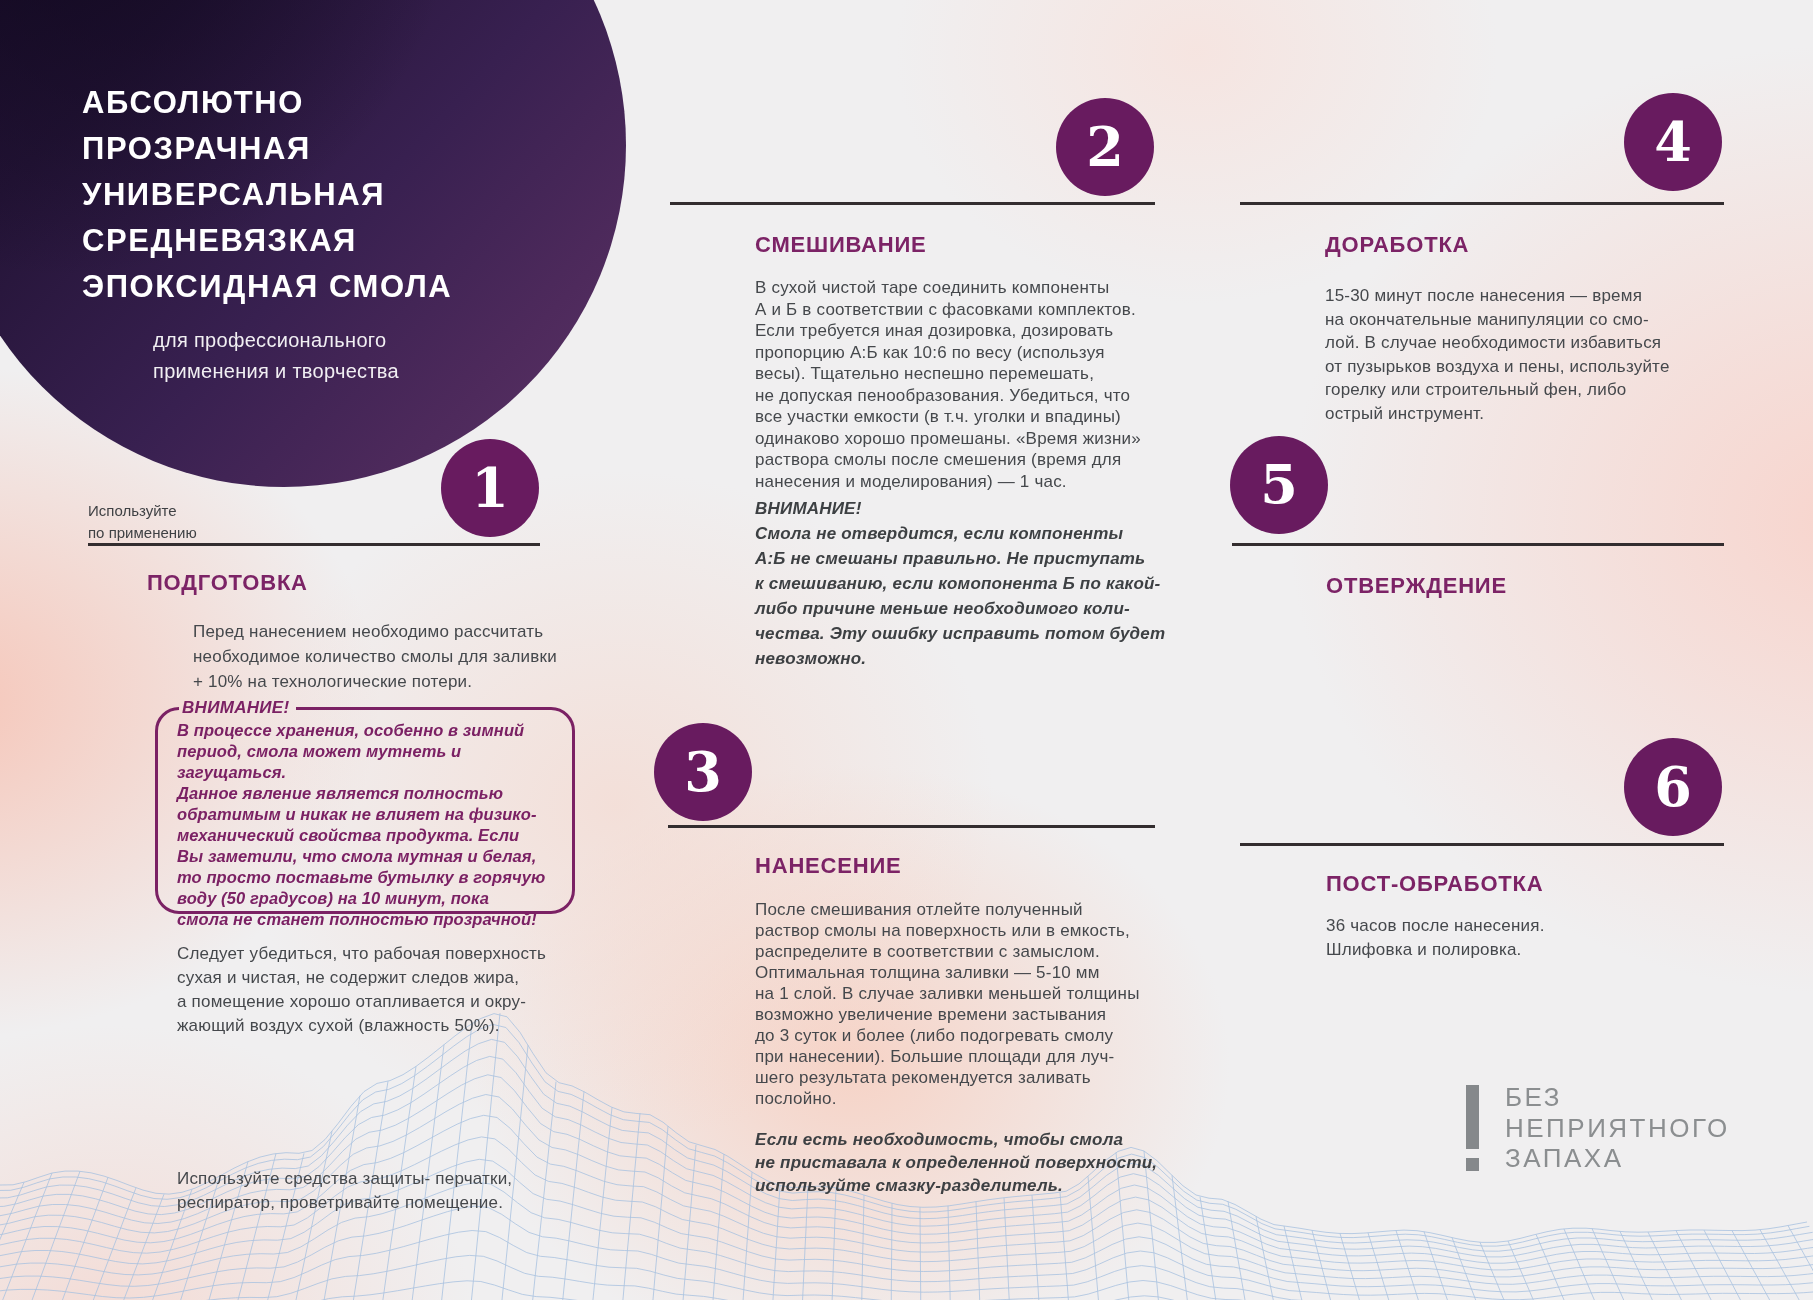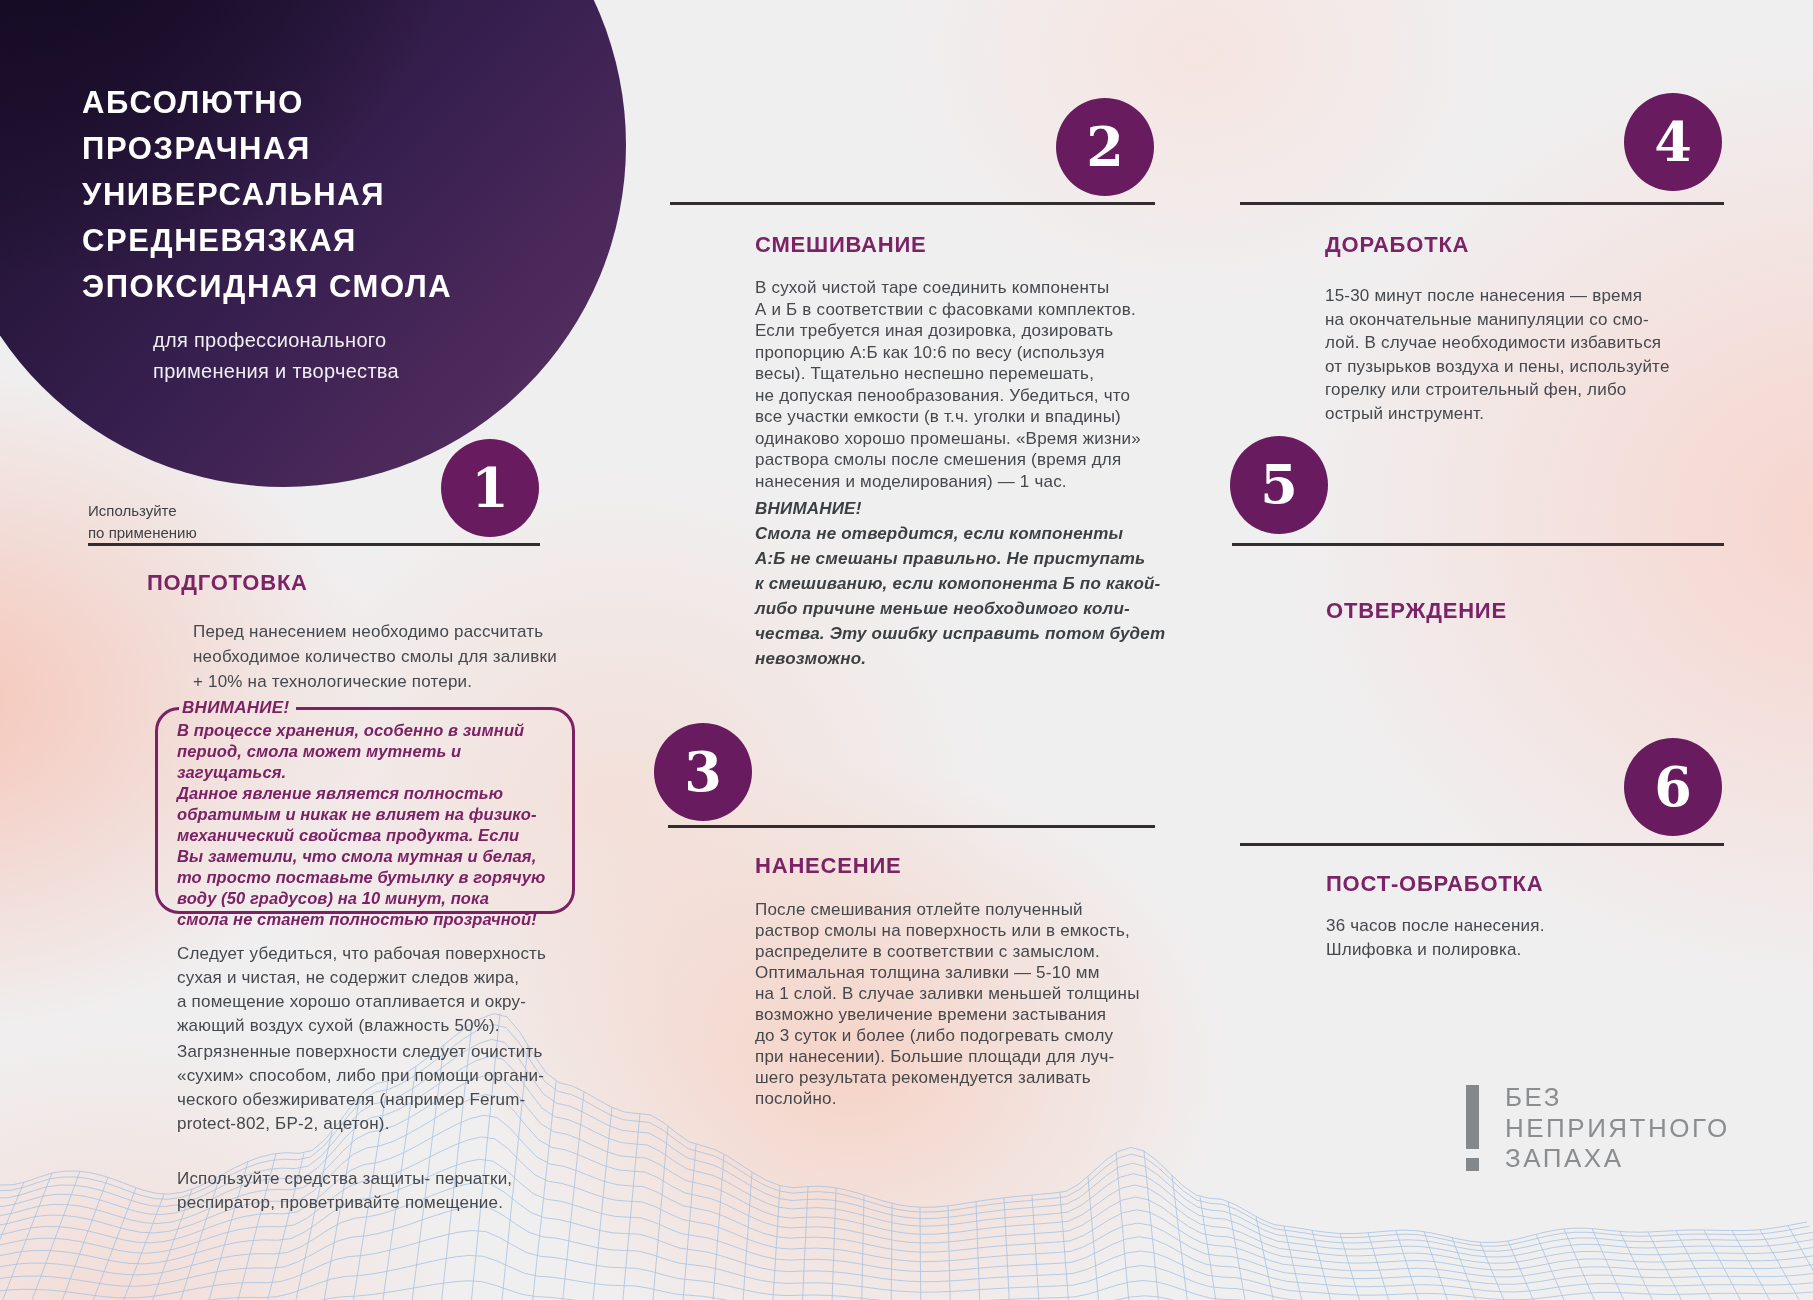--- a/index.html
+++ b/index.html
@@ -47,21 +47,21 @@
   .num{
     position:absolute;width:98px;height:98px;border-radius:50%;background:#681b5f;
     color:#fff;display:flex;align-items:center;justify-content:center;
     font-family:"DejaVu Serif",serif;font-weight:700;font-size:54px;
   }
   .n1{left:441px;top:439px;} .n2{left:1056px;top:98px;} .n3{left:654px;top:723px;}
   .n4{left:1624px;top:93px;} .n5{left:1230px;top:436px;} .n6{left:1624px;top:738px;}
 
   .h{position:absolute;font-size:22px;font-weight:700;color:#7c2366;letter-spacing:0.8px;}
   .h1{left:147px;top:570px;} .h2{left:755px;top:232px;} .h3{left:755px;top:853px;}
-  .h4{left:1325px;top:232px;} .h5{left:1326px;top:573px;margin-top:25px;} .h6{left:1326px;top:871px;}
+  .h4{left:1325px;top:232px;} .h5{left:1326px;top:573px;} .h6{left:1326px;top:871px;}
 
   .body{position:absolute;font-size:17px;color:#45484c;letter-spacing:0.2px;}
   .b-intro{left:193px;top:619px;width:460px;line-height:25px;}
   .b-surface{left:177px;top:942px;width:470px;line-height:24px;}
   .b-clean{left:177px;top:1040px;width:470px;line-height:24px;}
   .b-safety{left:177px;top:1138px;width:470px;line-height:24px;margin-top:29px;}
   .b2{left:755px;top:277px;width:445px;line-height:21.5px;}
   .w2{left:755px;top:496px;width:445px;line-height:25px;font-style:italic;font-weight:700;color:#3d4043;}
   .b3{left:755px;top:899px;width:445px;line-height:21px;}
   .w3{left:755px;top:1128px;width:445px;line-height:23px;font-style:italic;font-weight:700;color:#3d4043;}
@@ -154,24 +154,20 @@
 Вы заметили, что смола мутная и белая,
 то просто поставьте бутылку в горячую
 воду (50 градусов) на 10 минут, пока
 смола не станет полностью прозрачной!</div>
     </fieldset>
 
     <div class="abs pre body b-surface">Следует убедиться, что рабочая поверхность
 сухая и чистая, не содержит следов жира,
 а помещение хорошо отапливается и окру-
 жающий воздух сухой (влажность 50%).</div>
-    <div class="abs pre body b-clean">Загрязненные поверхности следует очистить
-«сухим» способом, либо при помощи органи-
-ческого обезжиривателя (например Ferum-
-protect-802, БР-2, ацетон).</div>
     <div class="abs pre body b-safety">Используйте средства защиты- перчатки,
 респиратор, проветривайте помещение.</div>
 
     <div class="h h2">СМЕШИВАНИЕ</div>
     <div class="abs pre body b2">В сухой чистой таре соединить компоненты
 А и Б в соответствии с фасовками комплектов.
 Если требуется иная дозировка, дозировать
 пропорцию А:Б как 10:6 по весу (используя
 весы). Тщательно неспешно перемешать,
 не допуская пенообразования. Убедиться, что
@@ -191,20 +187,23 @@
     <div class="abs pre body b3">После смешивания отлейте полученный
 раствор смолы на поверхность или в емкость,
 распределите в соответствии с замыслом.
 Оптимальная толщина заливки — 5-10 мм
 на 1 слой. В случае заливки меньшей толщины
 возможно увеличение времени застывания
 до 3 суток и более (либо подогревать смолу
 при нанесении). Большие площади для луч-
 шего результата рекомендуется заливать
 послойно.</div>
+    <div class="abs pre body w3">Если есть необходимость, чтобы смола
+не приставала к определенной поверхности,
+используйте смазку-разделитель.</div>
 
     <div class="h h4">ДОРАБОТКА</div>
     <div class="abs pre body b4">15-30 минут после нанесения — время
 на окончательные манипуляции со смо-
 лой. В случае необходимости избавиться
 от пузырьков воздуха и пены, используйте
 горелку или строительный фен, либо
 острый инструмент.</div>
 
     <div class="h h5">ОТВЕРЖДЕНИЕ</div>

